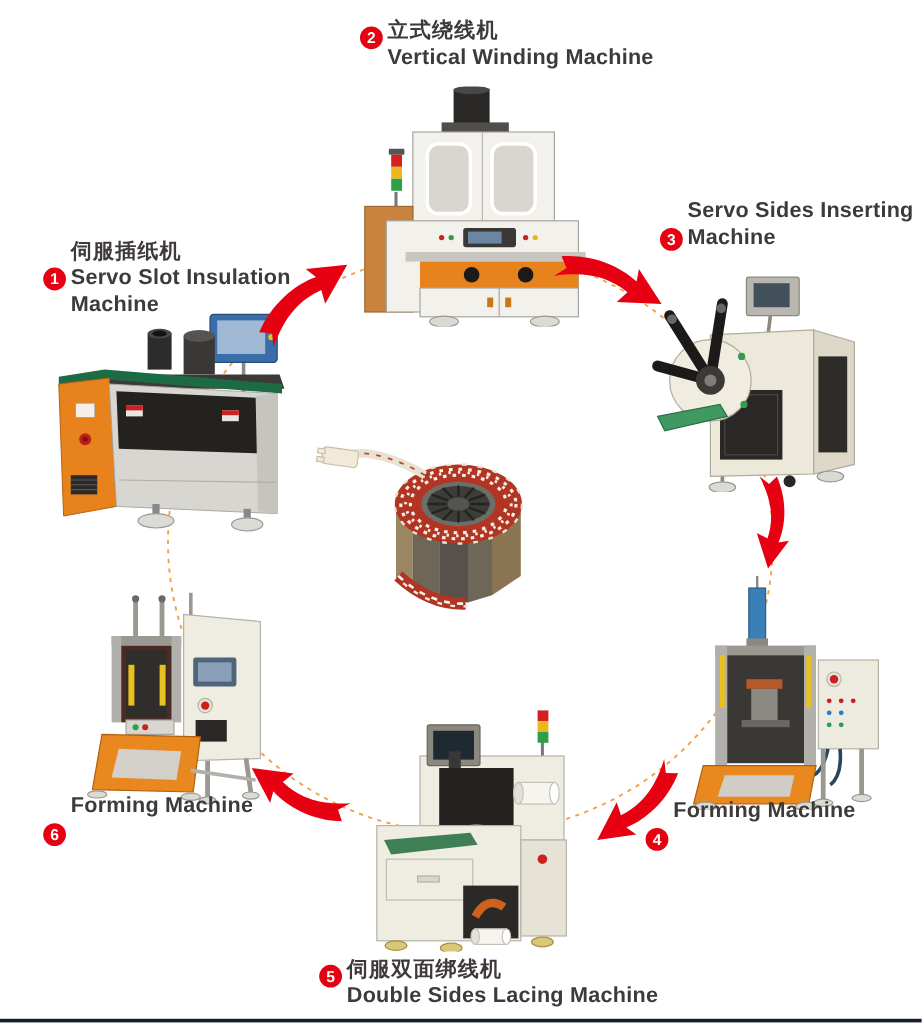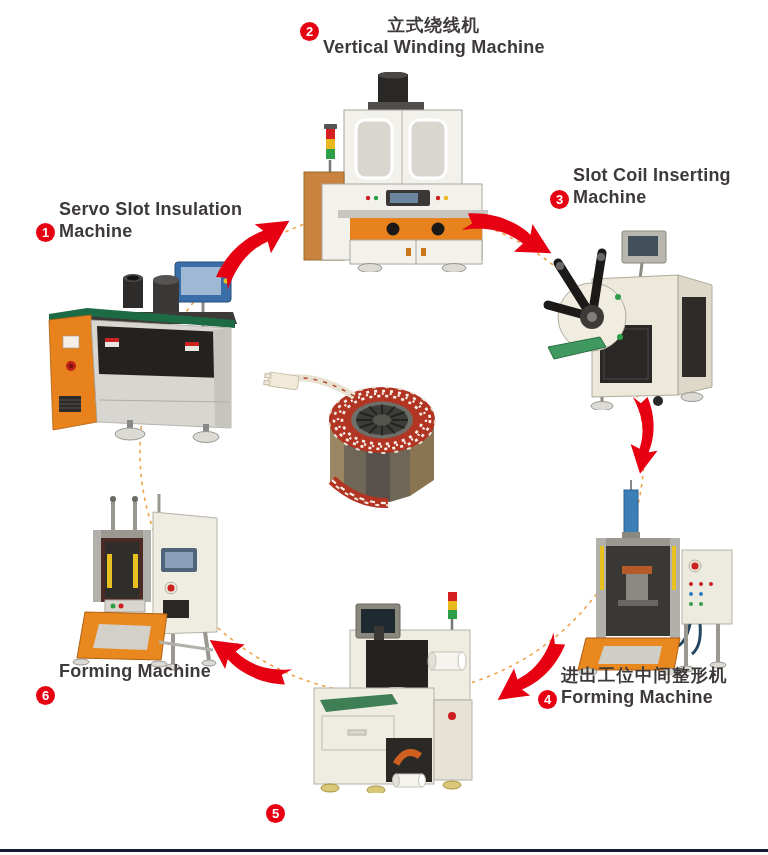--- a/index.html
+++ b/index.html
@@ -5,21 +5,21 @@
   html,body{margin:0;padding:0;}
   body{
     width:768px;height:855px;position:relative;overflow:hidden;
     background:#ffffff;
     font-family:"Liberation Sans","DejaVu Sans",sans-serif;
   }
   .layer{position:absolute;left:0;top:0;width:768px;height:855px;}
   .machine{position:absolute;}
   .machine svg{display:block;width:100%;height:100%;}
   .station-label{position:absolute;color:#3e3a39;font-weight:bold;white-space:nowrap;}
-  .station-label .zh{font-size:17.5px;line-height:22px;padding-left:23px;letter-spacing:1px;text-align:center;}
+  .station-label .zh{font-size:17.5px;line-height:22px;padding-left:23px;letter-spacing:1px;}
   .station-label .en{font-size:18px;line-height:22px;padding-left:23px;letter-spacing:0.2px;}
   .badge{
     position:absolute;left:0;width:19px;height:19px;border-radius:50%;
     background:#e60012;color:#ffffff;font-size:13px;font-weight:bold;
     display:flex;align-items:center;justify-content:center;
   }
   .footer-rule{position:absolute;left:0;top:849px;width:768px;height:3px;background:#141b2e;}
 </style>
 </head>
 <body>
@@ -286,44 +286,46 @@
     <path transform="translate(205,260) rotate(-33) scale(0.72)" d="M 0 28 C 30 8, 65 4, 90 10 L 85 -4 L 128 18 L 82 42 L 87 26 C 60 22, 35 28, 4 52 L 12 37 Z"></path>
     <path transform="translate(478,196) rotate(30) scale(0.72)" d="M 0 28 C 30 8, 65 4, 90 10 L 85 -4 L 128 18 L 82 42 L 87 26 C 60 22, 35 28, 4 52 L 12 37 Z"></path>
     <path transform="translate(664,400) rotate(100) scale(0.6)" d="M 0 28 C 30 8, 65 4, 90 10 L 85 -4 L 128 18 L 82 42 L 87 26 C 60 22, 35 28, 4 52 L 12 37 Z"></path>
     <path transform="translate(576,660) rotate(145) scale(0.68)" d="M 0 28 C 30 8, 65 4, 90 10 L 85 -4 L 128 18 L 82 42 L 87 26 C 60 22, 35 28, 4 52 L 12 37 Z"></path>
     <path transform="translate(274,700) rotate(-145) scale(0.68)" d="M 0 28 C 30 8, 65 4, 90 10 L 85 -4 L 128 18 L 82 42 L 87 26 C 60 22, 35 28, 4 52 L 12 37 Z"></path>
   </g>
 </svg>
 
 <div class="station-label" style="left:36px;top:198px;">
   <span class="badge" style="top:25px;">1</span>
+  <div class="zh">伺服插纸机</div>
   <div class="en">Servo Slot Insulation</div>
   <div class="en">Machine</div>
 </div>
 
 <div class="station-label" style="left:300px;top:14px;">
   <span class="badge" style="top:8px;">2</span>
   <div class="zh">立式绕线机</div>
   <div class="en">Vertical Winding Machine</div>
 </div>
 
 <div class="station-label" style="left:550px;top:164px;">
   <span class="badge" style="top:26px;">3</span>
-  <div class="en">Slot Coil Inserting</div>
+  <div class="en">Servo Sides Inserting</div>
   <div class="en">Machine</div>
 </div>
 
 <div class="station-label" style="left:538px;top:664px;">
   <span class="badge" style="top:26px;">4</span>
-  <div class="zh">进出工位中间整形机</div>
   <div class="en">Forming Machine</div>
 </div>
 
 <div class="station-label" style="left:266px;top:796px;">
   <span class="badge" style="top:8px;">5</span>
+  <div class="zh">伺服双面绑线机</div>
+  <div class="en">Double Sides Lacing Machine</div>
 </div>
 
 <div class="station-label" style="left:36px;top:660px;">
   <span class="badge" style="top:26px;">6</span>
   <div class="en">Forming Machine</div>
 </div>
 
 <div class="footer-rule"></div>
 
 </body></html>

